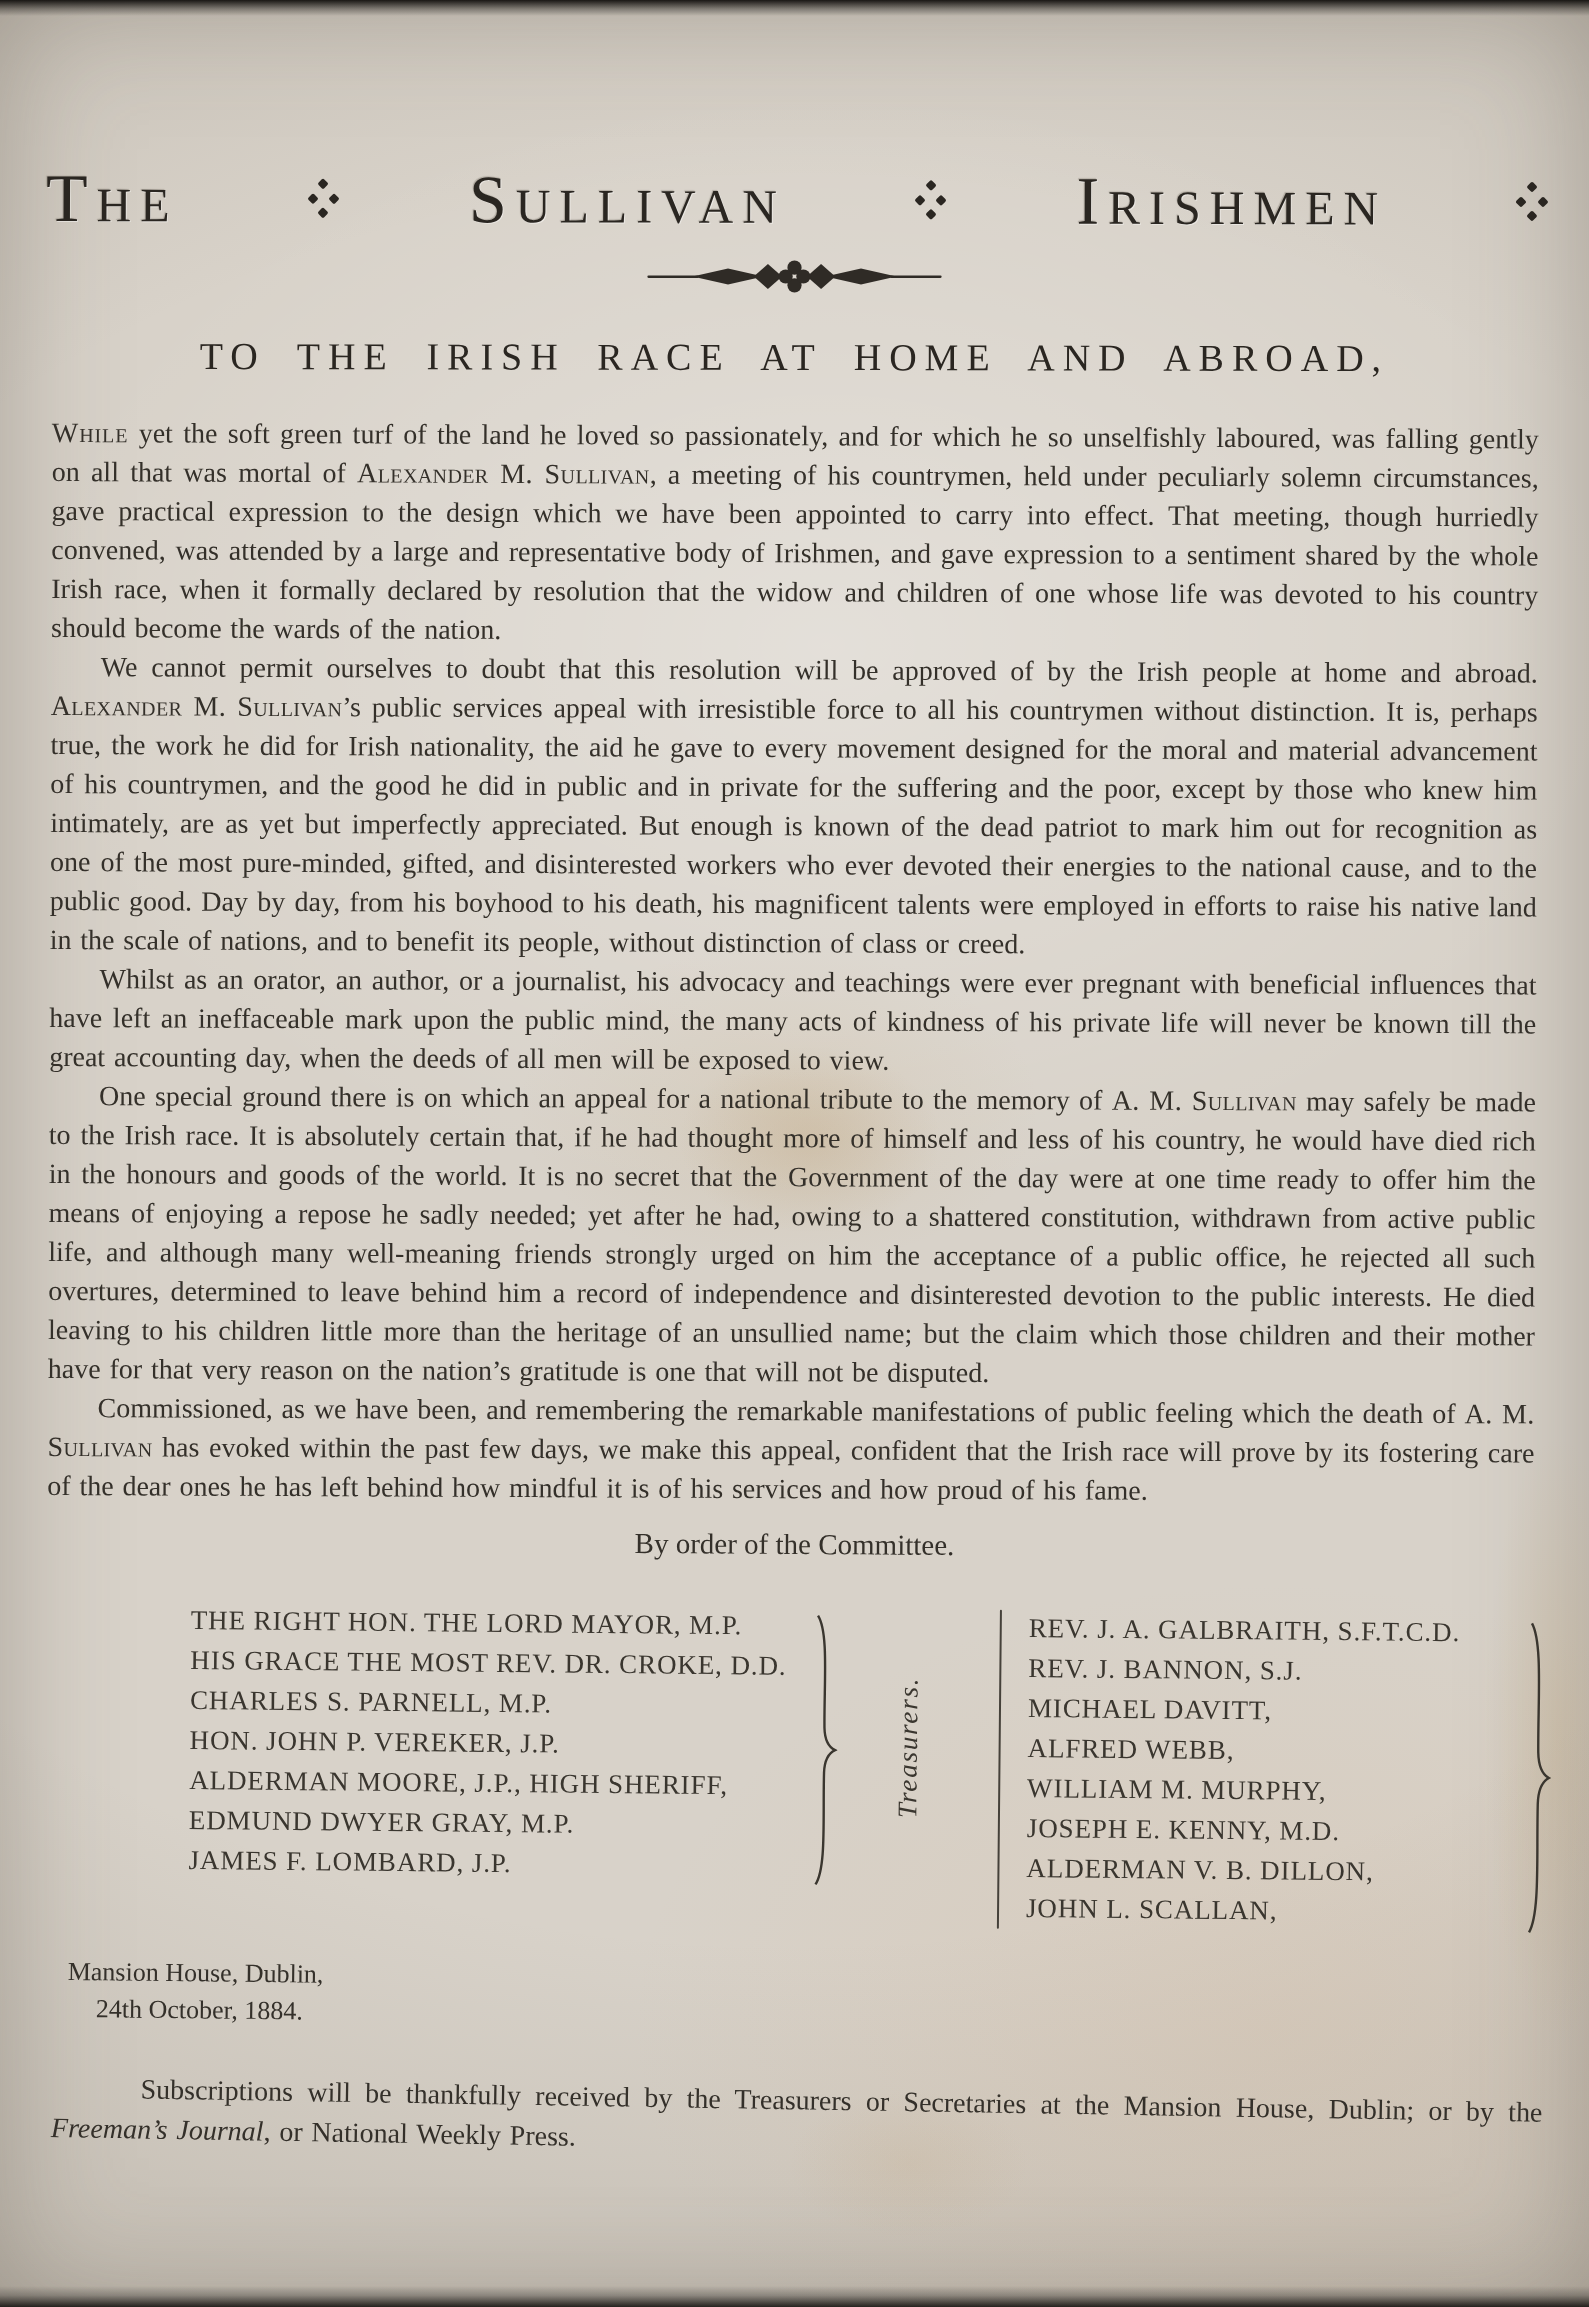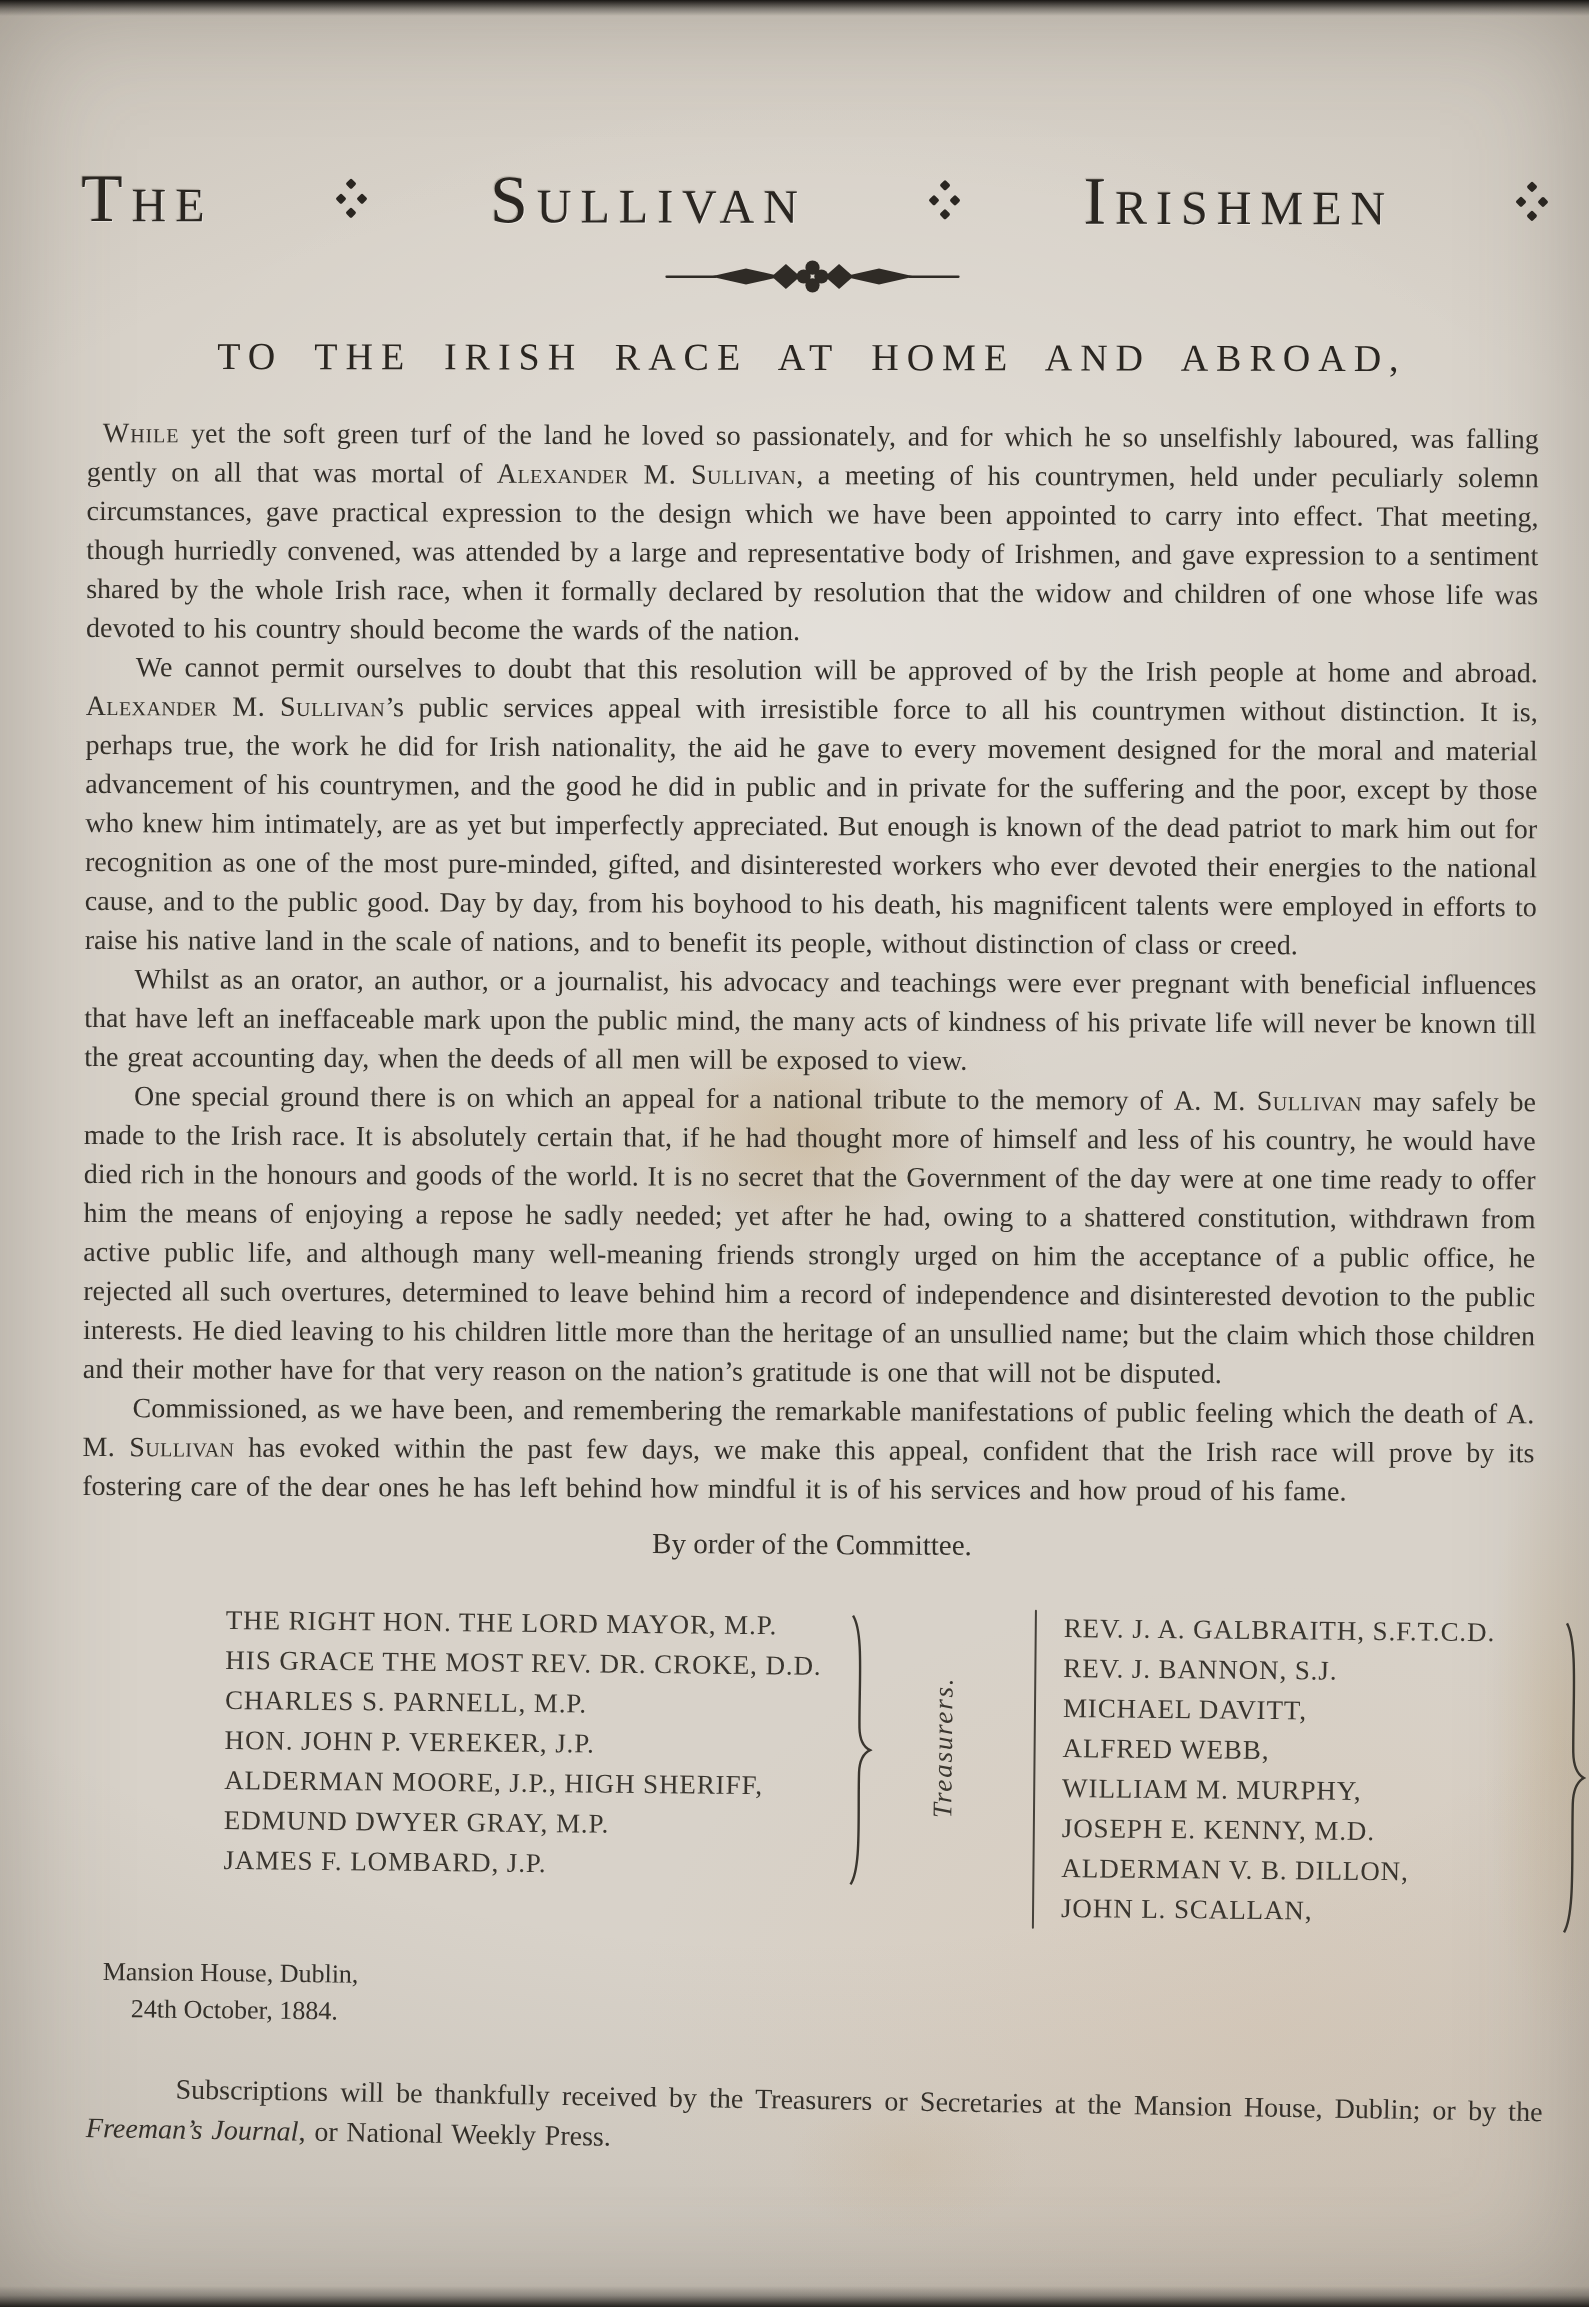--- a/index.html
+++ b/index.html
@@ -24,21 +24,21 @@
     background:linear-gradient(180deg, rgba(12,10,8,0.92), rgba(12,10,8,0.35) 55%, rgba(12,10,8,0) 100%);}
   .page::after{content:"";position:absolute;left:0;right:0;bottom:0;height:21.4px;z-index:5;
     background:linear-gradient(0deg, rgba(12,10,8,0.85), rgba(12,10,8,0.25) 55%, rgba(12,10,8,0) 100%);}
   .stain{position:absolute;pointer-events:none;z-index:1;}
   .stain-1{left:623px;top:1006px;width:374px;height:267px;border-radius:50%;
     background:radial-gradient(closest-side, rgba(178,142,88,0.22), transparent 70%);}
   .stain-2{left:1460px;top:1336px;width:196px;height:801px;border-radius:50%;
     background:radial-gradient(closest-side, rgba(188,155,100,0.20), transparent 75%);}
   .stain-3{left:748px;top:2066px;width:321px;height:196px;border-radius:50%;
     background:radial-gradient(closest-side, rgba(185,150,100,0.12), transparent 75%);}
-  .content{position:relative;z-index:2;padding-left:35px;}
+  .content{position:relative;z-index:2;}
 
   
   .title-row{
     margin:166px 43px 0 46px;display:flex;align-items:center;justify-content:space-between;
     transform:rotate(0.15deg);
   }
   .title-word{
     font-size:68px;line-height:1;letter-spacing:9px;color:var(--ink-strong);
     text-shadow:0.9px 0.9px 0 rgba(255,255,255,0.45), -0.9px -0.9px 0.9px rgba(60,50,40,0.25);
     font-variant:small-caps;
@@ -58,21 +58,21 @@
     margin-top:39px;text-align:center;font-size:38px;letter-spacing:8px;word-spacing:14.2px;
     color:var(--ink-strong);transform:rotate(0.1deg);
   }
 
   .body-text{margin:34px 50px 0 52px;transform:rotate(0.25deg);transform-origin:left top;}
   .body-text p{
     font-size:28px;line-height:39px;text-align:justify;color:var(--ink);
     word-spacing:1.8px;
   }
   .body-text p.indent{text-indent:50px;}
-  .lead{font-variant:small-caps;letter-spacing:0.9px;margin-left:16px;}
+  .lead{font-variant:small-caps;letter-spacing:0.9px;}
   .sc{font-variant:small-caps;letter-spacing:0.4px;}
   .it{font-style:italic;}
 
   .by-order{margin-top:23px;text-align:center;font-size:29px;transform:rotate(0.35deg);}
 
   .committee{
     display:flex;align-items:flex-start;margin:39px 36px 0 191px;
     transform:rotate(0.55deg);transform-origin:left top;
   }
   .names{list-style:none;font-size:27px;line-height:40px;letter-spacing:0.9px;color:#3a362f;white-space:nowrap;}

